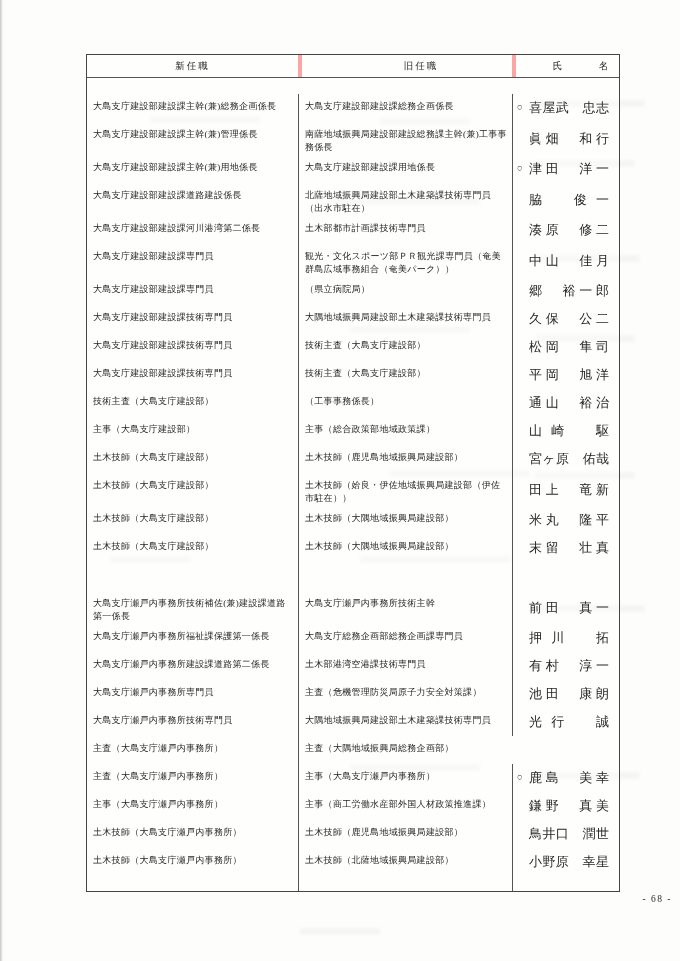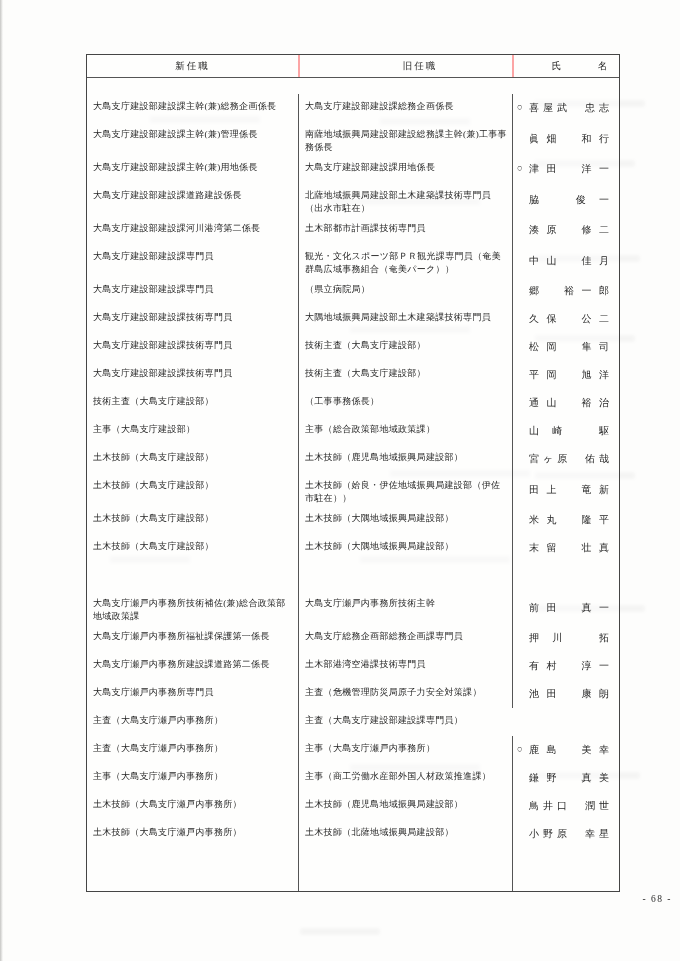--- a/index.html
+++ b/index.html
@@ -15,34 +15,34 @@
     opacity:.07;filter:blur(1.6px);pointer-events:none;}
   .personnel-table{
     position:absolute;left:86px;top:54px;width:534px;height:838px;
     border:1.6px solid #454545;box-sizing:border-box;
     display:flex;flex-direction:column;background:rgba(255,255,255,.4);
   }
   .thead{display:grid;grid-template-columns:211px 214px 1fr;
     border-bottom:1px solid #555;flex:0 0 auto;height:22px;}
   .th{display:flex;align-items:center;justify-content:center;
     font-size:9.5px;letter-spacing:2px;box-sizing:border-box;}
-  .thead .th + .th{border-left:2px solid #fca5a5;padding-left:28px;}
+  .thead .th + .th{border-left:4px solid #fca5a5;padding-left:28px;}
   .tbody{flex:1 1 auto;display:flex;flex-direction:column;margin-top:16px;}
   .trow{display:grid;grid-template-columns:211px 214px 1fr;
     flex:0 0 auto;min-height:28px;}
   .trow.spacer{min-height:29px;}
   .trow.filler{flex:1 1 auto;min-height:0;}
   .cell{box-sizing:border-box;}
   .trow > .cell:nth-child(2),
   .trow > .cell:nth-child(3){border-left:1px solid #555;}
   .cell.pos{font-size:9px;line-height:12.5px;letter-spacing:.3px;
     padding:6px 5px 2px 6px;}
   .namecell{display:flex;align-items:center;padding:0 10px 0 4px;}
   .marker{flex:0 0 12px;width:12px;font-size:9.5px;line-height:1;color:#333;}
-  .name{flex:1 1 auto;display:block;font-size:10px;
+  .name{flex:1 1 auto;display:block;font-size:13px;
     text-align:justify;text-align-last:justify;text-justify:inter-character;font-family:Liberation Mono, monospace;}
   .pagenum{position:absolute;top:894px;left:0;width:672px;text-align:right;
     font-size:9.5px;letter-spacing:1.5px;color:#2b2b2b;}
 </style>
 </head>
 <body>
 
 <div class="scan-edge"></div>
 
 <div class="smudge" style="left:150px;top:116px;width:110px"></div>
@@ -196,21 +196,21 @@
       <span class="marker"></span>
       <span class="name">末留　壮真</span>
     </div>
   </div>
       <div class="trow spacer">
         <div class="cell pos"></div>
         <div class="cell pos"></div>
         <div class="cell namecell"></div>
       </div>
       <div class="trow">
-    <div class="cell pos">大島支庁瀬戸内事務所技術補佐(兼)総合政策部地域政策課</div>
+    <div class="cell pos">大島支庁瀬戸内事務所技術補佐(兼)建設課道路第一係長</div>
     <div class="cell pos">大島支庁瀬戸内事務所技術主幹</div>
     <div class="cell namecell">
       <span class="marker"></span>
       <span class="name">前田　真一</span>
     </div>
   </div>
       <div class="trow">
     <div class="cell pos">大島支庁瀬戸内事務所福祉課保護第一係長</div>
     <div class="cell pos">大島支庁総務企画部総務企画課専門員</div>
     <div class="cell namecell">
@@ -228,22 +228,30 @@
   </div>
       <div class="trow">
     <div class="cell pos">大島支庁瀬戸内事務所専門員</div>
     <div class="cell pos">主査（危機管理防災局原子力安全対策課）</div>
     <div class="cell namecell">
       <span class="marker"></span>
       <span class="name">池田　康朗</span>
     </div>
   </div>
       <div class="trow">
+    <div class="cell pos">大島支庁瀬戸内事務所技術専門員</div>
+    <div class="cell pos">大隅地域振興局建設部土木建築課技術専門員</div>
+    <div class="cell namecell">
+      <span class="marker"></span>
+      <span class="name">光行　誠</span>
+    </div>
+  </div>
+      <div class="trow">
     <div class="cell pos">主査（大島支庁瀬戸内事務所）</div>
-    <div class="cell pos">主査（大島支庁建設部建設課専門員）</div>
+    <div class="cell pos">主査（大隅地域振興局総務企画部）</div>
   </div>
       <div class="trow">
     <div class="cell pos">主査（大島支庁瀬戸内事務所）</div>
     <div class="cell pos">主事（大島支庁瀬戸内事務所）</div>
     <div class="cell namecell">
       <span class="marker">○</span>
       <span class="name">鹿島　美幸</span>
     </div>
   </div>
       <div class="trow">

